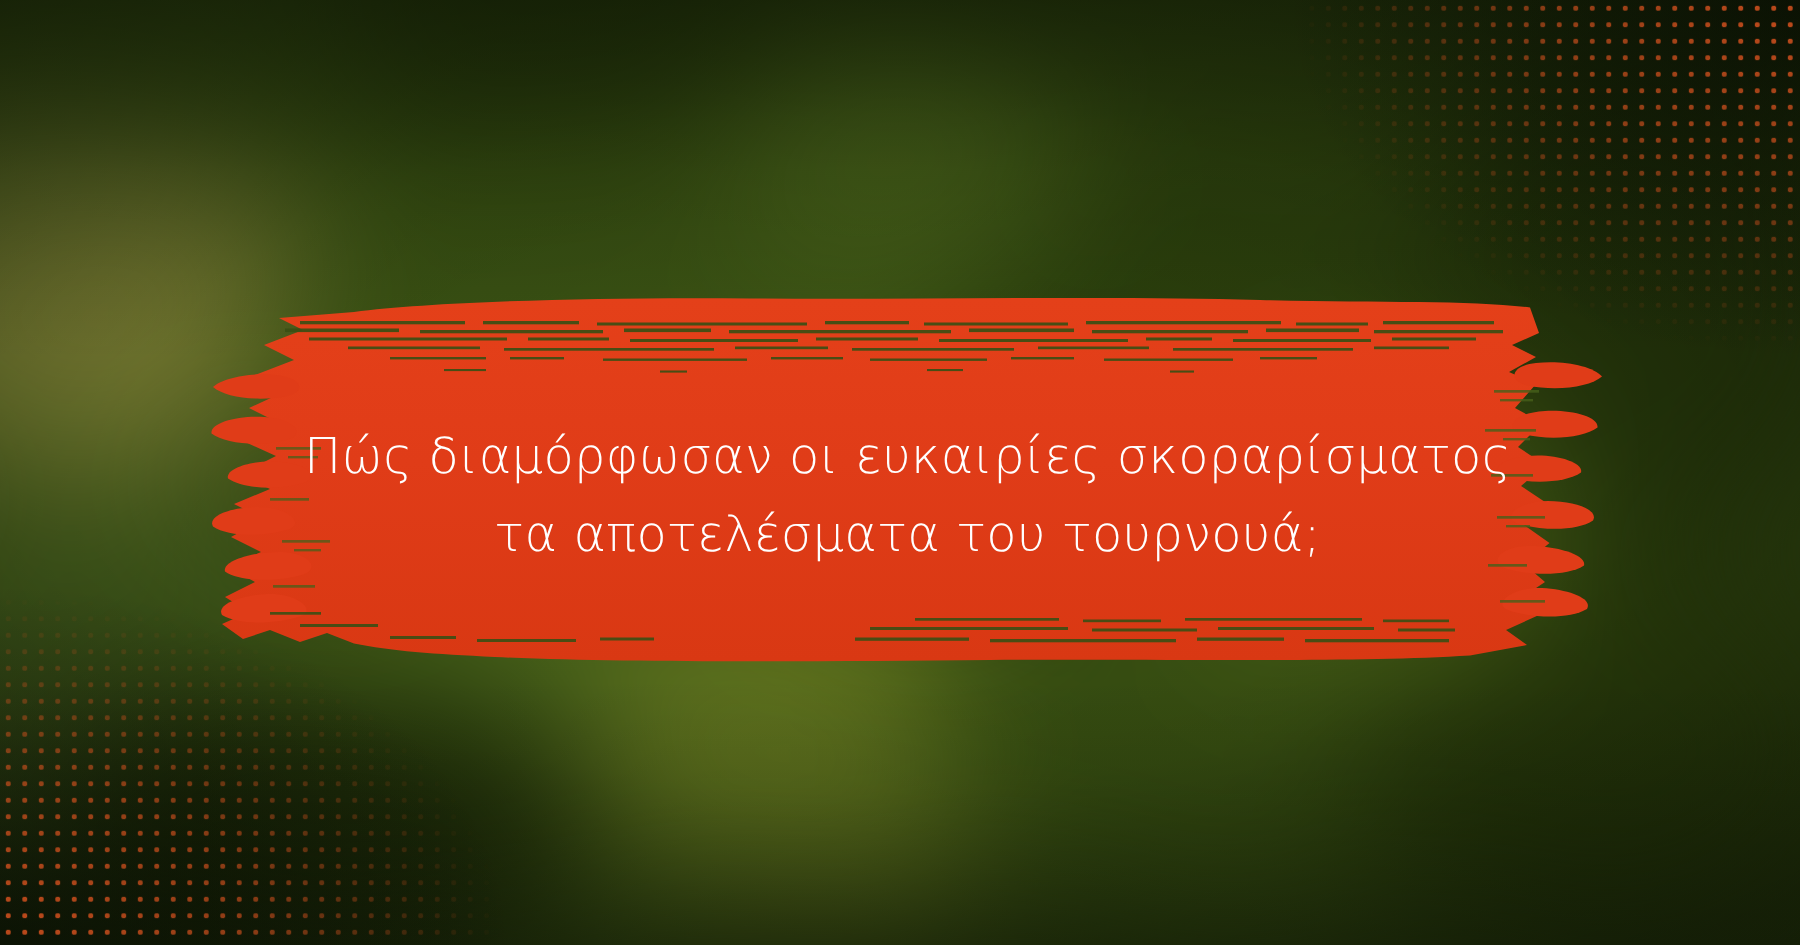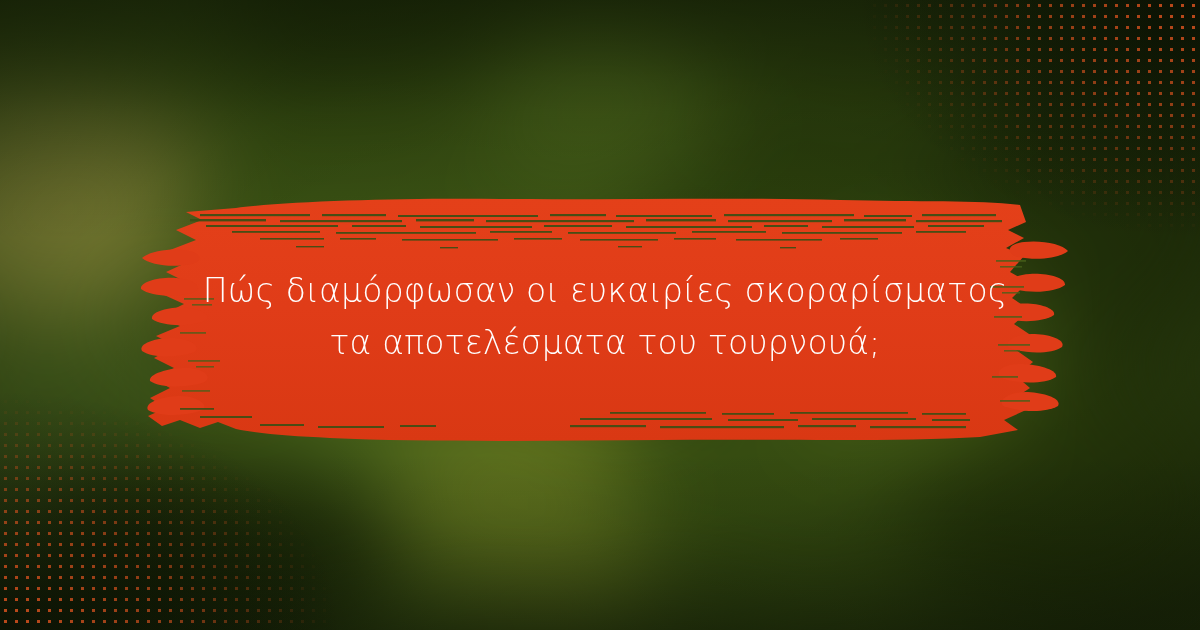--- a/index.html
+++ b/index.html
@@ -96,21 +96,21 @@
   .banner svg {
     display: block;
     width: 100%;
     height: 100%;
   }
 
   
   .headline {
     position: absolute;
     left: 150px;
-    top: 265px;
+    top: 278px;
     width: 910px;
     text-align: center;
     color: #ffffff;
     font-family: "DejaVu Sans", sans-serif;
     font-weight: 300;
     font-size: 33px;
     line-height: 52px;
     letter-spacing: 0.2px;
     white-space: pre-line;
   }

